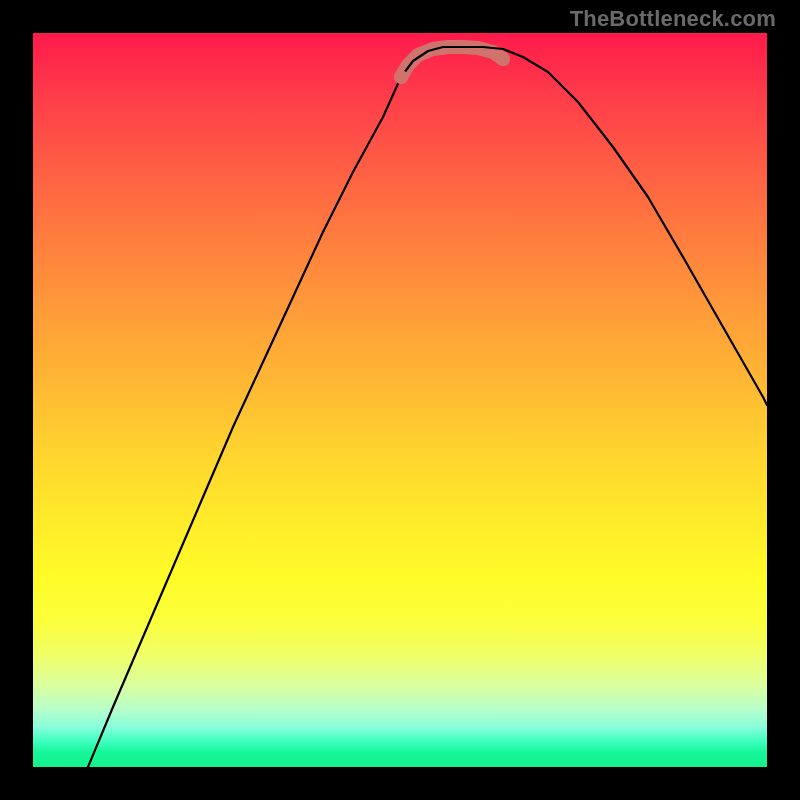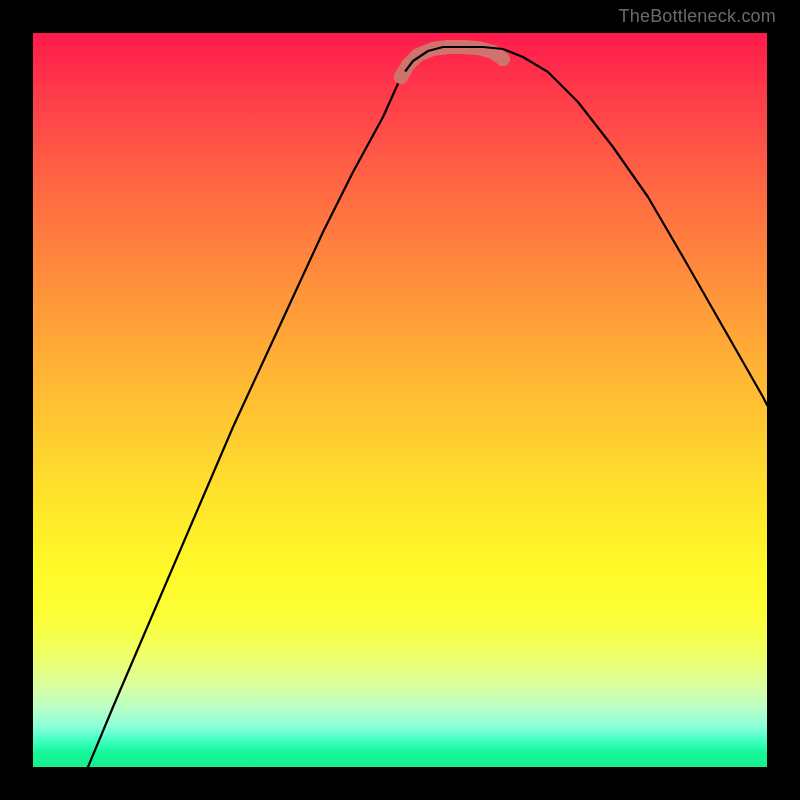--- a/index.html
+++ b/index.html
@@ -55,22 +55,22 @@
     position: absolute;
     inset: 0;
     width: 100%;
     height: 100%;
   }
   .attribution {
     position: absolute;
     top: 6px;
     right: 24px;
     color: #6a6a6a;
-    font-size: 18px;
-    font-weight: 400;
+    font-size: 22px;
+    font-weight: 700;
     letter-spacing: 0.2px;
     margin-left: 32px;
   }
 </style>
 </head>
 <body>
 
 <div class="frame">
 
   <div class="attribution">TheBottleneck.com</div>

